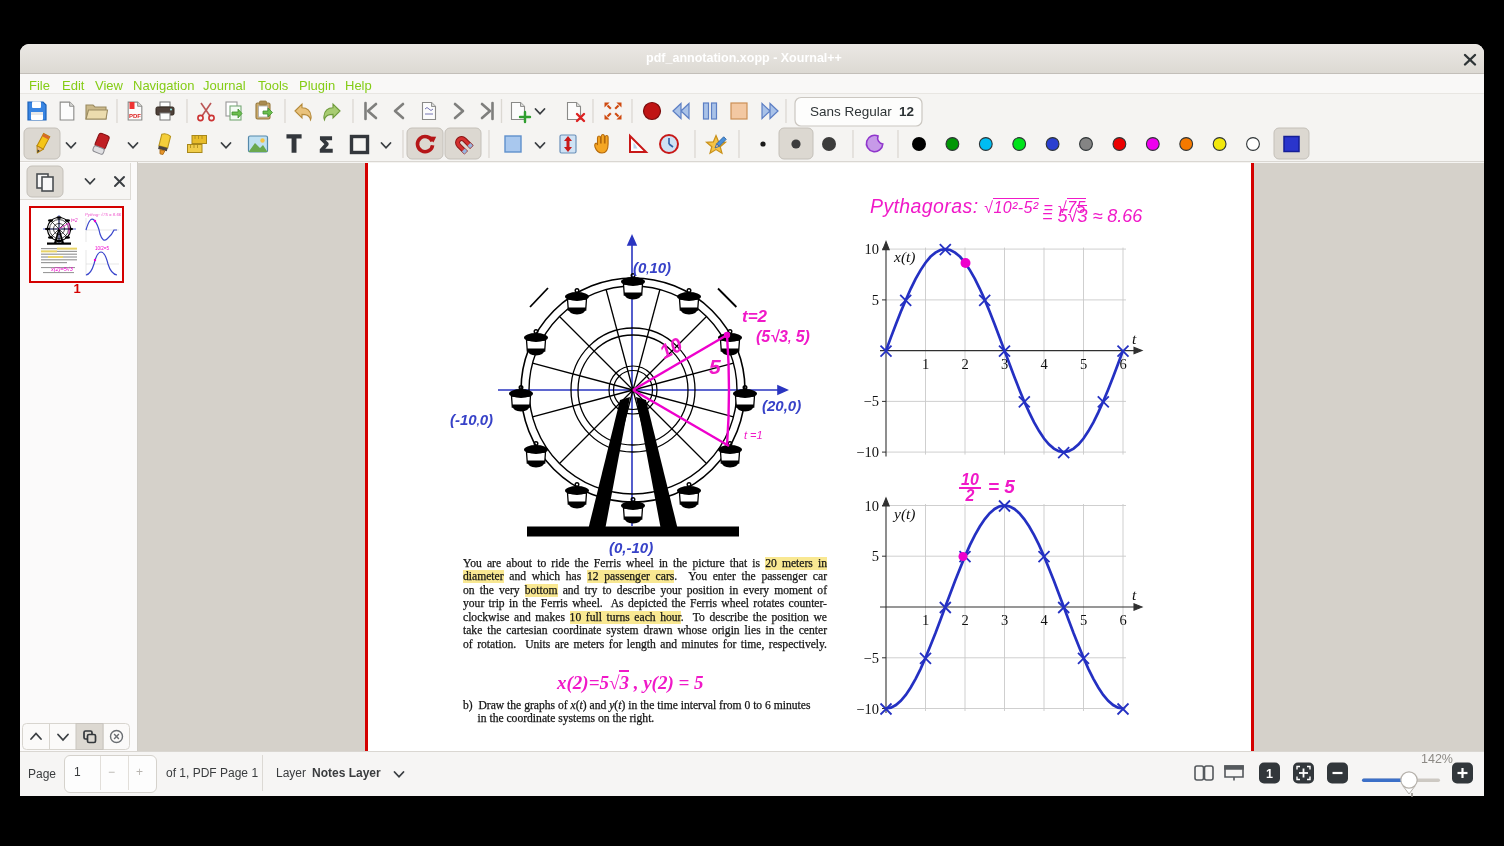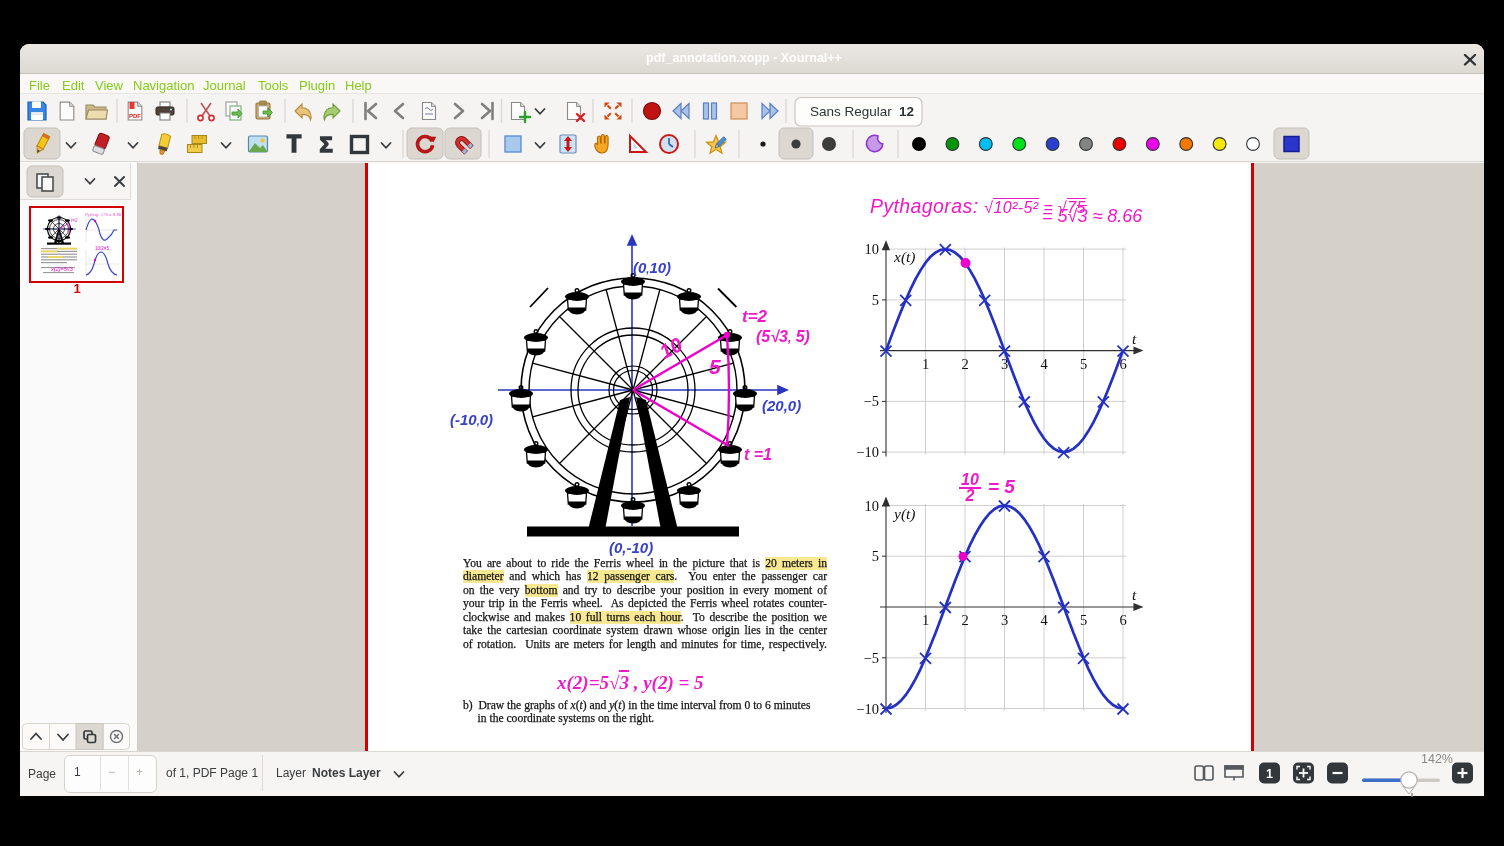--- a/index.html
+++ b/index.html
@@ -266,21 +266,21 @@
   </div>
   <div class="itm" style="left:326px;top:536px;width:364px;">b)&nbsp; Draw the graphs of <i class="m">x</i>(<i class="m">t</i>) and <i class="m">y</i>(<i class="m">t</i>) in the time interval from 0 to 6 minutes<br>&nbsp;&nbsp;&nbsp;&nbsp;&nbsp;in the coordinate systems on the right.</div>
   <div class="hwb" style="left:496px;top:96px;font-size:15px;">(0<span style="font-size:11px">,</span>10)</div>
 <div class="hwb" style="left:313px;top:220px;font-size:15px;margin-top:28px;">(-10<span style="font-size:11px">,</span>0)</div>
 <div class="hwb" style="left:625px;top:234px;font-size:15px;">(20,0)</div>
 <div class="hwb" style="left:472px;top:376px;font-size:15px;">(0,-10)</div>
 <div class="hw" style="left:605px;top:144px;font-size:17px;font-weight:bold;">t=2</div>
 <div class="hw" style="left:619px;top:165px;font-size:16px;font-weight:bold;">(5√3<span style="font-size:12px">,</span> 5)</div>
 <div class="hw" style="left:523px;top:174px;font-size:20px;font-weight:bold;transform:rotate(-28deg);">10</div>
 <div class="hw" style="left:572px;top:192px;font-size:21px;font-weight:bold;">5</div>
-<div class="hw" style="left:607px;top:266px;font-size:16px;font-weight:bold;margin-top:17px;">t =1</div>
+<div class="hw" style="left:607px;top:266px;font-size:11px;font-weight:normal;">t =1</div>
 <div class="hw" style="left:420px;top:509px;font-size:19px;font-weight:bold;font-family:Liberation Serif, serif;">x(2)=5√<span style="border-top:2px solid #f019c8;">3</span> , y(2) = 5</div>
 <div class="hw" style="left:733px;top:32px;font-size:19.5px;letter-spacing:0.4px;font-style:italic;">Pythagoras: <span style="font-size:16px;">√<span style="border-top:1.8px solid #f019c8;">10²-5²</span> = √<span style="border-top:1.8px solid #f019c8;">75</span></span></div>
 <div class="hw" style="left:905px;top:43px;font-size:18px;">= 5√<span style="border-top:1.8px solid #f019c8;">3</span> ≈ 8.66</div>
 <div class="hw" style="left:822px;top:310px;font-size:16px;font-weight:bold;text-align:center;line-height:14px;"><span style="display:inline-block;border-bottom:2px solid #f019c8;padding:0 2px;">10</span><br>2</div>
 <div class="hw" style="left:851px;top:313px;font-size:19px;font-weight:bold;">= 5</div>
 </div>
 <div id="sidebar" class="abs"></div>
 <div id="sbhead" class="abs"></div>
 <div id="thumb" class="abs">
     <svg width="91" height="73" viewBox="0 0 91 73" style="position:absolute;left:0;top:0;">

